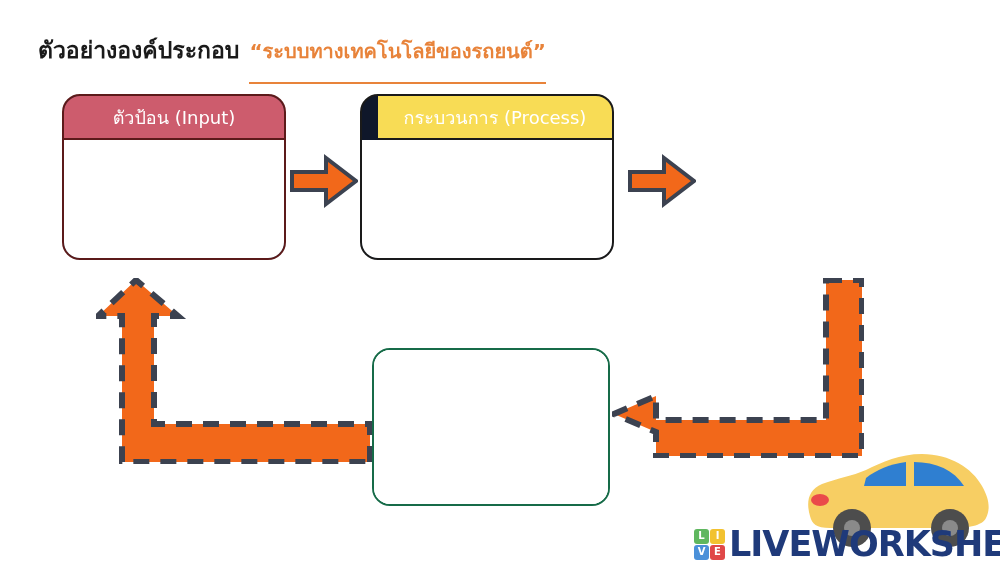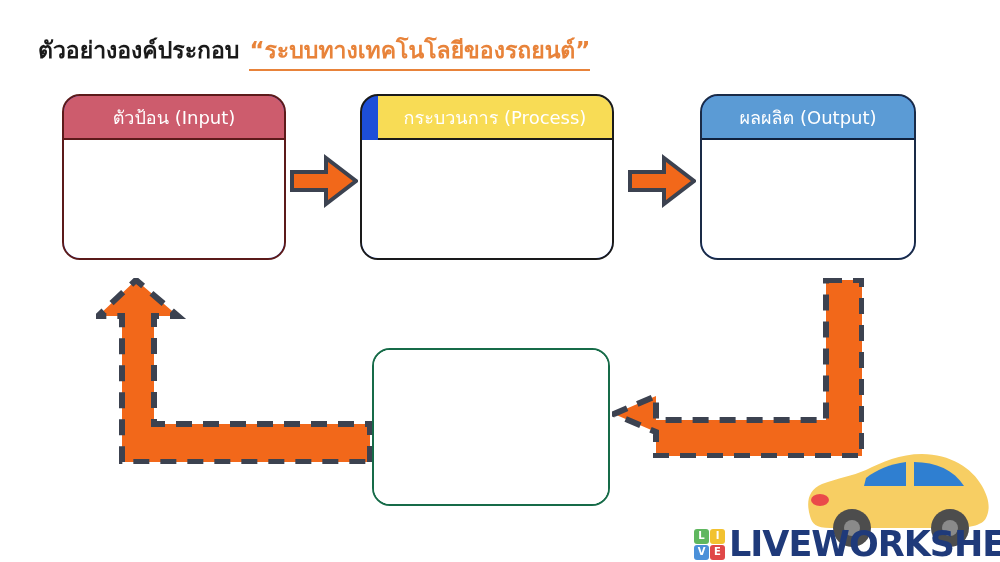--- a/index.html
+++ b/index.html
@@ -33,35 +33,35 @@
     align-items: baseline;
     white-space: nowrap;
   }
   .title-main {
     font-size: 23px;
     font-weight: bold;
     color: #1a1a1a;
     letter-spacing: 0px;
   }
   .title-quoted {
-    font-size: 23px;
+    font-size: 20px;
     font-weight: bold;
     color: #e8833a;
     margin-left: 10px;
     border-bottom: 2px solid #e8833a;
-    padding-bottom: 1px;
+    padding-bottom: 15px;
   }
 
   
   .card {
     position: absolute;
     box-sizing: border-box;
     border: 2px solid #a16207;
     border-radius: 18px;
-    background: #1d4ed8;
+    background: #0f172a;
     overflow: hidden;
     display: flex;
     flex-direction: column;
   }
   .card-header {
     height: 44px;
     min-height: 44px;
     display: flex;
     align-items: center;
     justify-content: center;
@@ -156,24 +156,20 @@
   <div class="card card-input">
     <div class="card-header">ตัวป้อน (Input)</div>
     <div class="card-body"></div>
   </div>
 
   <div class="card card-process">
     <div class="card-header">กระบวนการ (Process)</div>
     <div class="card-body"></div>
   </div>
 
-  <div class="card card-output">
-    <div class="card-header">ผลผลิต (Output)</div>
-    <div class="card-body"></div>
-  </div>
 
   <div class="card card-feedback">
     <div class="card-body"></div>
   </div>
 
   <svg class="chev-arrow chev-1" viewBox="0 0 68 58">
     <path d="M2,20 L36,20 L36,6 L66,29 L36,52 L36,38 L2,38 Z" fill="#f2681a" stroke="#3c4250" stroke-width="4" stroke-linejoin="miter"></path>
   </svg>
 
   <svg class="chev-arrow chev-2" viewBox="0 0 68 58">

